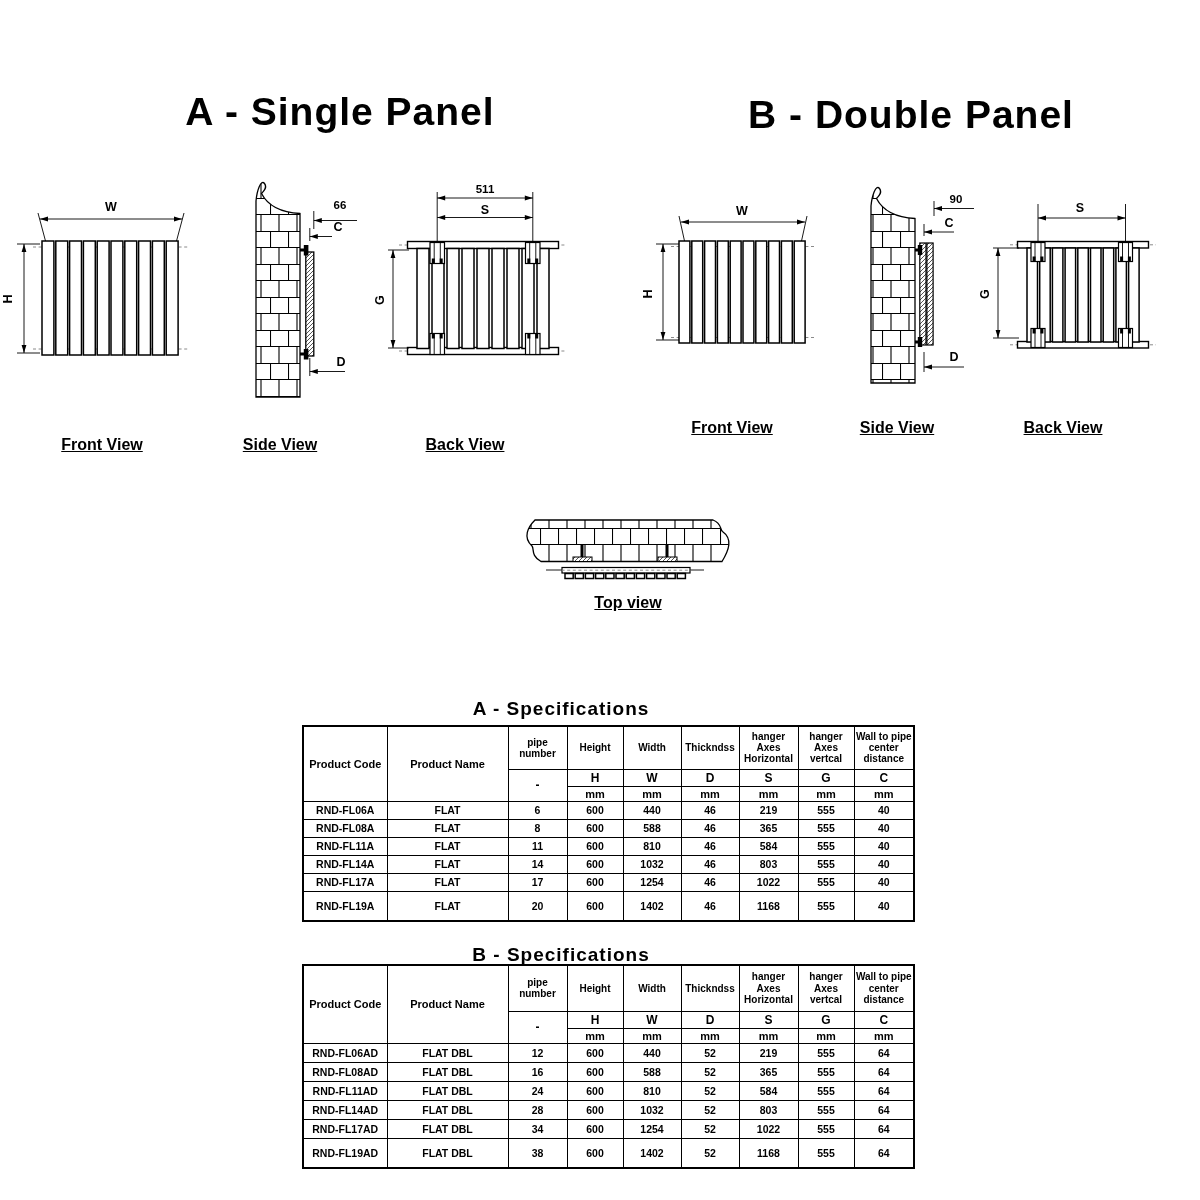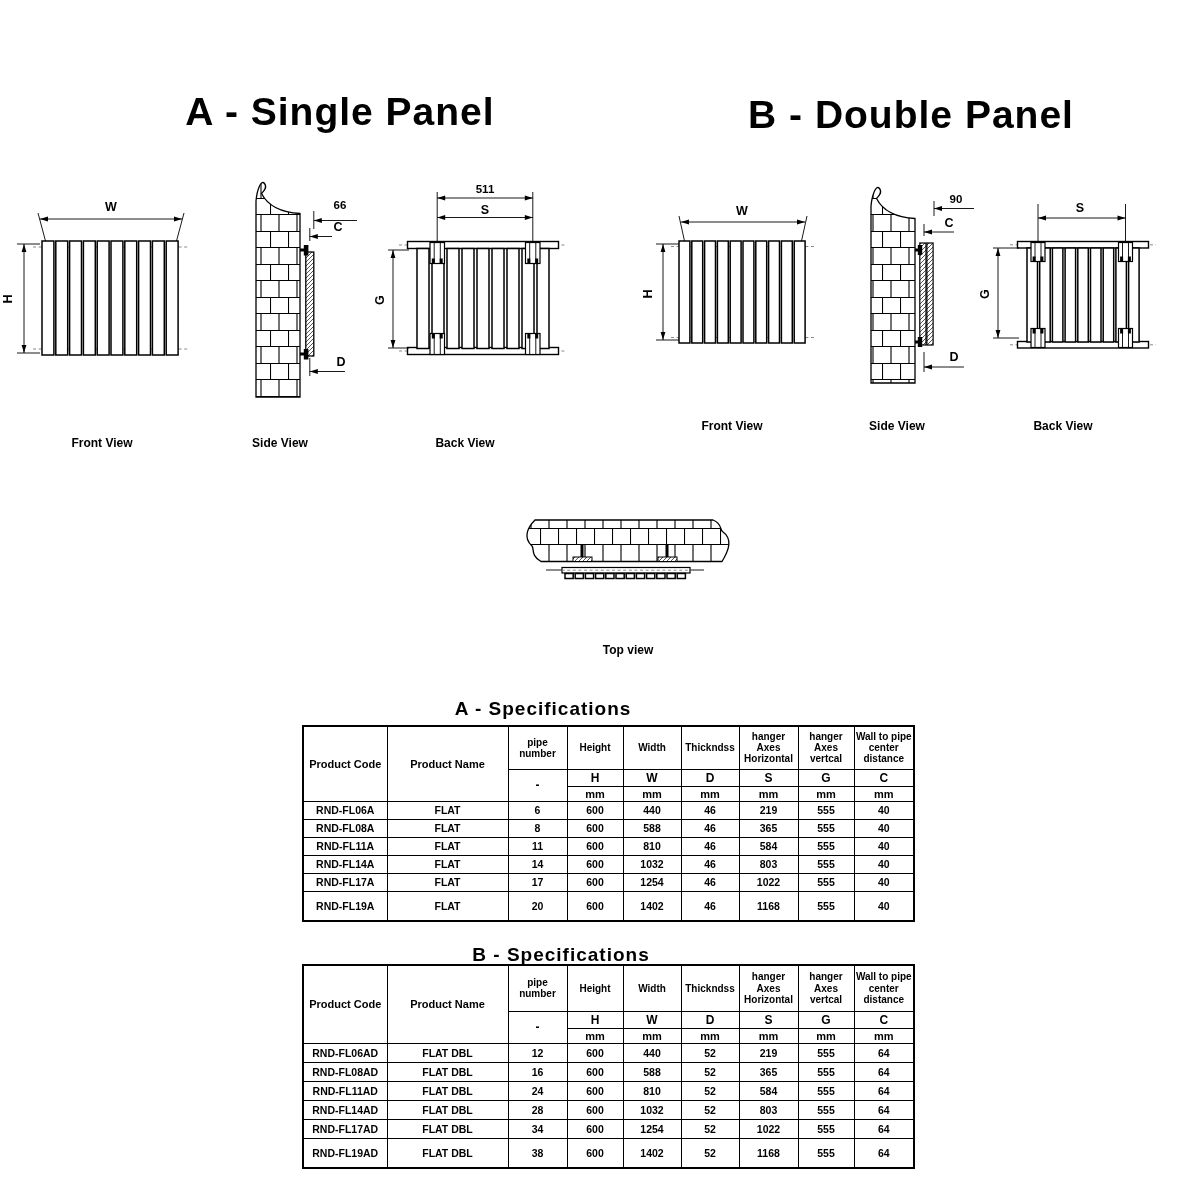--- a/index.html
+++ b/index.html
@@ -1,22 +1,22 @@
 <!DOCTYPE html>
 <html><head>
 <meta charset="utf-8">
 <style>
   html,body{margin:0;padding:0;background:#fff;}
   .canvas{position:relative;width:1200px;height:1200px;background:#ffffff;
           font-family:"Liberation Sans",sans-serif;color:#000;overflow:hidden;}
   .abs{position:absolute;}
   .heading{position:absolute;font-size:39px;font-weight:bold;letter-spacing:1px;
            transform:translateX(-50%);white-space:nowrap;}
-  .caption{position:absolute;font-size:12px;font-weight:bold;
-           transform:translateX(-50%);white-space:nowrap;}
+  .caption{position:absolute;font-size:16px;font-weight:bold;
+           transform:translateX(-50%);white-space:nowrap;text-decoration:underline;}
   .spec-title{position:absolute;font-size:19px;font-weight:bold;letter-spacing:1px;
            transform:translateX(-50%);white-space:nowrap;}
   table.spec{position:absolute;border-collapse:collapse;table-layout:fixed;background:#fff;
            border:2px solid #000;}
   .spec td{border:1.6px solid #000;text-align:center;vertical-align:middle;
            font-weight:bold;padding:0 1px;overflow:hidden;}
   .spec td.h{font-size:10px;line-height:1.12;}
   .spec td.big{font-size:11px;}
   .spec tr.sym td{font-size:12px;}
   .spec tr.unit td{font-size:11px;}
@@ -242,23 +242,23 @@
         <rect class="pipe" x="677.2" y="573.5" width="8.2" height="5"></rect>
     </g>
   </svg>
 
   <div class="caption" style="left:102px;top:436px">Front View</div>
   <div class="caption" style="left:280px;top:436px">Side View</div>
   <div class="caption" style="left:465px;top:436px">Back View</div>
   <div class="caption" style="left:732px;top:419px">Front View</div>
   <div class="caption" style="left:897px;top:419px">Side View</div>
   <div class="caption" style="left:1063px;top:419px">Back View</div>
-  <div class="caption" style="left:628px;top:643px">Top view</div>
-
-  <div class="spec-title" style="left:543px;top:698px">A - Specifications</div>
+  <div class="caption" style="left:628px;top:594px">Top view</div>
+
+  <div class="spec-title" style="left:561px;top:698px">A - Specifications</div>
   <table class="spec" style="left:302px;top:725px;width:611px">
     <colgroup>
         <col style="width:84px">
         <col style="width:121px">
         <col style="width:59px">
         <col style="width:56px">
         <col style="width:58px">
         <col style="width:58px">
         <col style="width:59px">
         <col style="width:56px">

